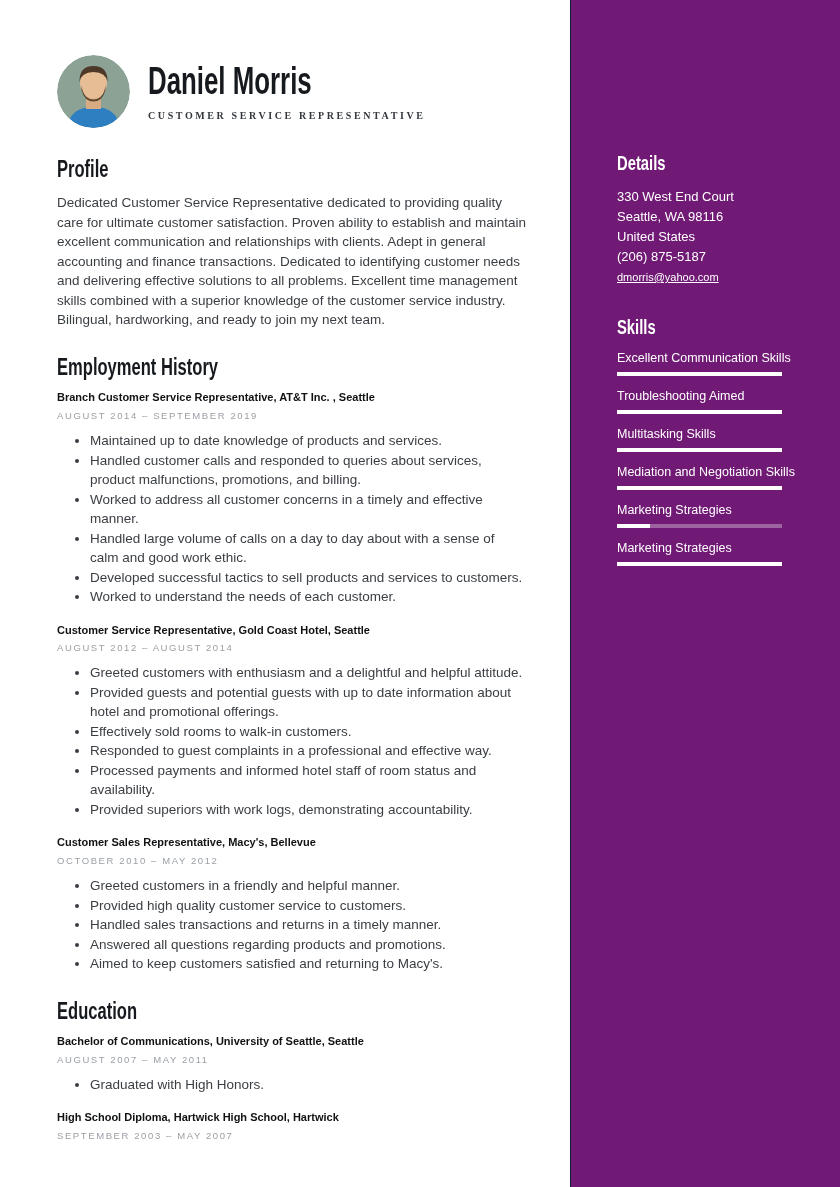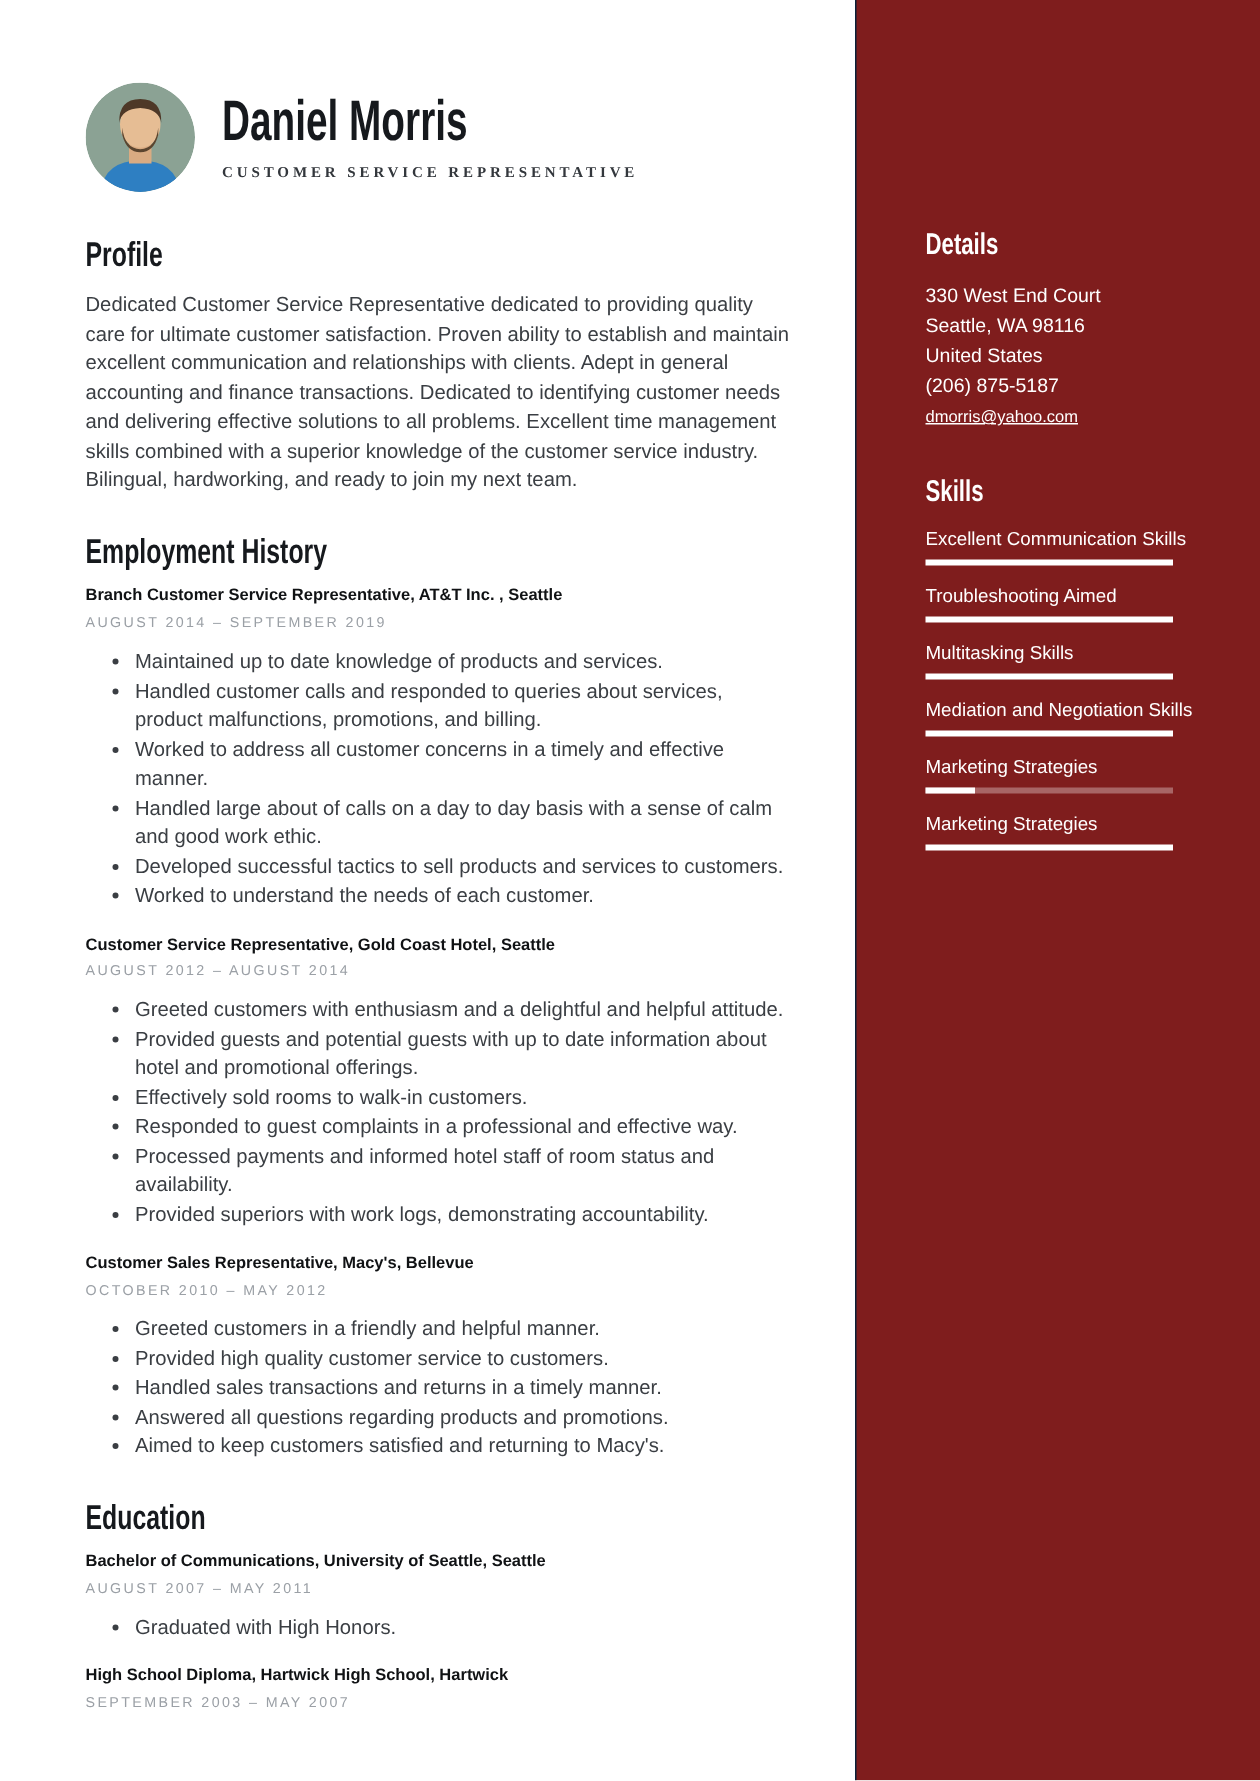--- a/index.html
+++ b/index.html
@@ -79,21 +79,21 @@
   .dates {
     font-size: 9.5px;
     letter-spacing: 1.6px;
     color: #9ba0a6;
     margin-bottom: 10px;
   }
   ul { padding-left: 33px; list-style: disc; }
   
   .sidebar {
     width: 270px;
-    background: #7f1d1d;
+    background: #701a75;
     border-left: 1px solid #0a2038;
     color: #ffffff;
     padding: 152px 59px 0 46px;
   }
   .side-heading {
     font-size: 20px;
     font-weight: 700;
     color: #ffffff;
     margin-bottom: 13px;
     line-height: 1.1;
@@ -165,21 +165,21 @@
     <section>
       <h2 class="section-heading"><span class="cond">Employment History</span></h2>
 
       <div class="job">
         <div class="job-title">Branch Customer Service Representative, AT&amp;T Inc. , Seattle</div>
         <div class="dates">AUGUST 2014 – SEPTEMBER 2019</div>
         <ul>
           <li>Maintained up to date knowledge of products and services.</li>
           <li>Handled customer calls and responded to queries about services, product malfunctions, promotions, and billing.</li>
           <li>Worked to address all customer concerns in a timely and effective manner.</li>
-          <li>Handled large about of calls on a day to day basis with a sense of calm and good work ethic.</li>
+          <li>Handled large volume of calls on a day to day about with a sense of calm and good work ethic.</li>
           <li>Developed successful tactics to sell products and services to customers.</li>
           <li>Worked to understand the needs of each customer.</li>
         </ul>
       </div>
 
       <div class="job">
         <div class="job-title">Customer Service Representative, Gold Coast Hotel, Seattle</div>
         <div class="dates">AUGUST 2012 – AUGUST 2014</div>
         <ul>
           <li>Greeted customers with enthusiasm and a delightful and helpful attitude.</li>

